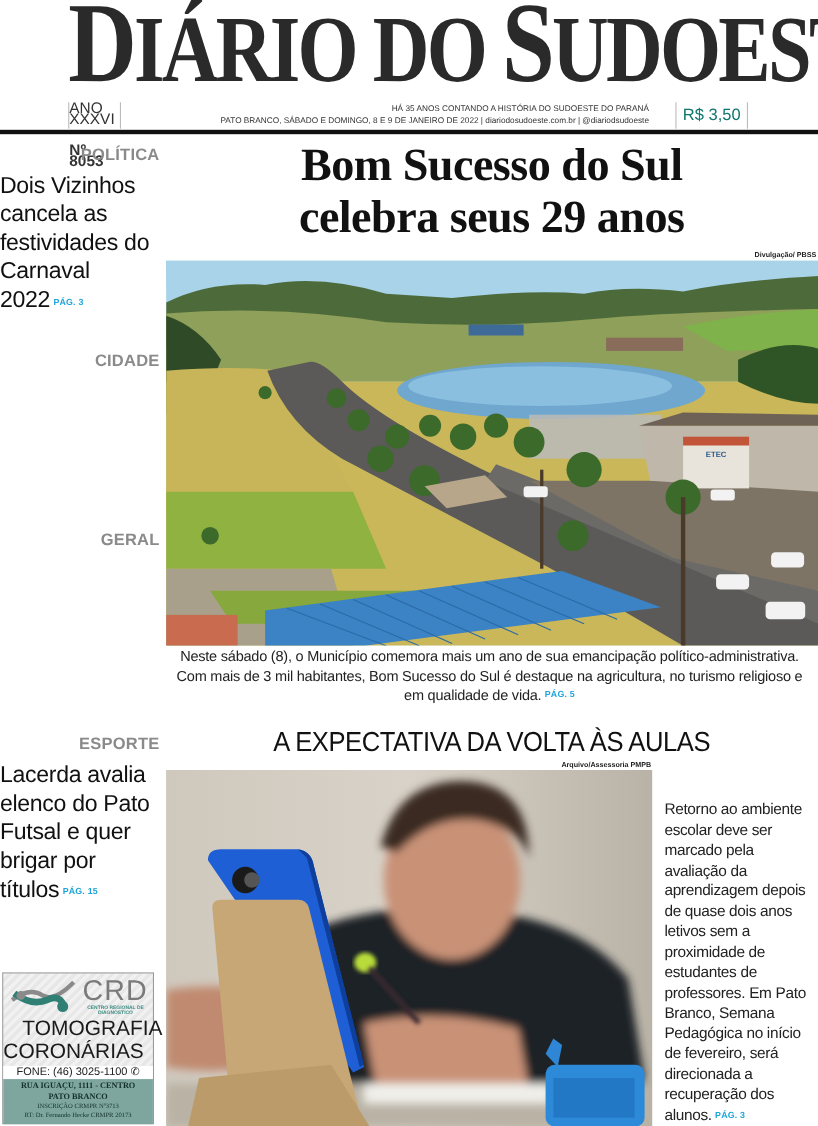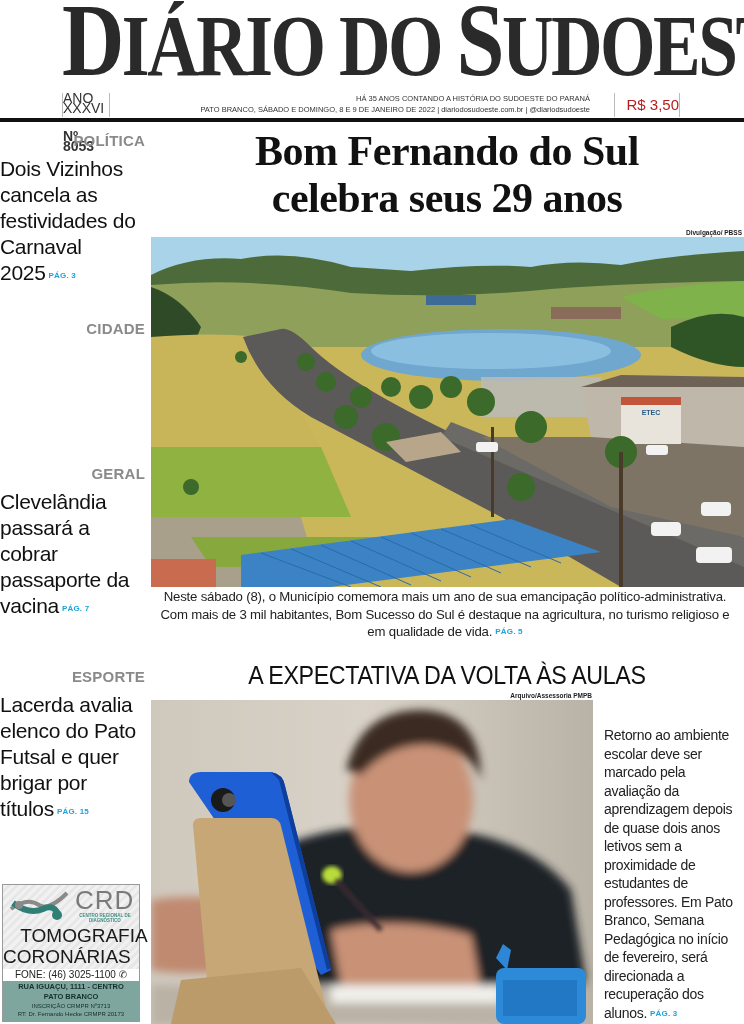--- a/index.html
+++ b/index.html
@@ -22,21 +22,21 @@
   }
   .mast-edition .num { font-weight: bold; display: block; margin-top: 18px; }
   .mast-tagline {
     position: absolute; left: 150px; top: 93px; width: 440px; text-align: right;
     font-size: 7.5px; line-height: 11px; color: #333; text-transform: uppercase;
   }
   .mast-tagline .line2 { text-transform: none; }
   .mast-price {
     position: absolute; left: 614px; top: 93px; width: 66px; height: 24px;
     border-left: 1px solid #bbb; border-right: 1px solid #bbb;
-    text-align: right; font-size: 15px; line-height: 24px; color: #b91c1c;
+    text-align: center; font-size: 15px; line-height: 24px; color: #0f766e;
   }
   .mast-rule { position: absolute; left: 0; top: 118px; width: 744px; height: 4px; background: #111; }
 
   
   .sidebar { position: absolute; left: 0; top: 128px; width: 145px; }
   .side-story { position: absolute; left: 0; width: 145px; }
   .side-cat { font-size: 15px; font-weight: bold; color: #8a8a8a; letter-spacing: 0.2px; line-height: 18px; text-align: right; }
   .side-head { font-size: 21px; line-height: 26px; color: #111; margin-top: 6px; letter-spacing: -0.3px; }
   .pag { font-size: 8px; font-weight: bold; color: #1ba4d9; margin-left: 3px; vertical-align: 2px; letter-spacing: 0.2px; }
 
@@ -45,21 +45,21 @@
     position: absolute; left: 2px; top: 884px; width: 138px; height: 138px;
     border: 1px solid #999;
     background: repeating-linear-gradient(135deg, #f1f1f1 0 3px, #e7e7e7 3px 6px);
   }
   .ad-logo { position: absolute; left: 6px; top: 4px; width: 60px; height: 34px; }
   .ad-crd { position: absolute; left: 72px; top: 0px; font-size: 26px; color: #7a7a7a; letter-spacing: 1px; line-height: 30px; }
   .ad-sub { position: absolute; left: 74px; top: 28px; font-size: 4.5px; line-height: 5px; color: #3e8d84; font-weight: bold; text-align: center; width: 56px; }
   .ad-t1 { position: absolute; left: 0; top: 40px; width: 162px; text-align: center; font-size: 19px; line-height: 22px; color: #1a1a1a; }
   .ad-t2 { position: absolute; left: 0; top: 61px; width: 111px; text-align: center; font-size: 19px; line-height: 22px; color: #1a1a1a; }
   .ad-phone { position: absolute; left: 0; top: 84px; width: 136px; height: 12px; background: #fff; text-align: center; font-size: 10px; line-height: 12px; color: #222; }
-  .ad-foot { position: absolute; left: 0; top: 96px; width: 136px; height: 41px; background: #7ea69f; text-align: center; color: #14302b; }
+  .ad-foot { position: absolute; left: 0; top: 96px; width: 136px; height: 41px; background: #7ea69f; text-align: center; color: #14302b; font-family: Liberation Serif, serif; }
   .ad-foot .l1 { font-size: 7.5px; line-height: 10px; font-weight: bold; margin-top: 1px; }
   .ad-foot .l2 { font-size: 7.5px; line-height: 10px; font-weight: bold; }
   .ad-foot .l3 { font-size: 6px; line-height: 8px; }
   .ad-foot .l4 { font-size: 6px; line-height: 8px; }
 
   
   .main-headline {
     position: absolute; left: 150px; top: 128px; width: 594px; text-align: center;
     font-family: "Liberation Serif", serif; font-weight: bold; color: #111;
     font-size: 42px; line-height: 47px; letter-spacing: -0.5px;
@@ -99,28 +99,27 @@
     <div>HÁ 35 ANOS CONTANDO A HISTÓRIA DO SUDOESTE DO PARANÁ</div>
     <div class="line2">PATO BRANCO, SÁBADO E DOMINGO, 8 E 9 DE JANEIRO DE 2022 | diariodosudoeste.com.br | @diariodsudoeste</div>
   </div>
   <div class="mast-price">R$ 3,50</div>
   <div class="mast-rule"></div>
 </header>
 
 <aside class="sidebar">
   <div class="side-story" style="top:4px">
     <div class="side-cat">POLÍTICA</div>
-    <div class="side-head"><span>Dois Vizinhos cancela as festividades do Carnaval 2025</span><span class="pag">PÁG. 3</span></div>
+    <div class="side-head"><span>Dois Vizinhos cancela as festividades do Carnaval 2022</span><span class="pag">PÁG. 3</span></div>
   </div>
   <div class="side-story" style="top:192px">
     <div class="side-cat">CIDADE</div>
   </div>
-  <div class="side-story" style="top:337px">
+  <div class="side-story" style="top:354px">
     <div class="side-cat">GERAL</div>
-    <div class="side-head"><span>Clevelândia passará a cobrar passaporte da vacina</span><span class="pag">PÁG. 7</span></div>
   </div>
   <div class="side-story" style="top:540px">
     <div class="side-cat">ESPORTE</div>
     <div class="side-head"><span>Lacerda avalia elenco do Pato Futsal e quer brigar por títulos</span><span class="pag">PÁG. 15</span></div>
   </div>
 </aside>
 
 <div class="ad">
   <svg class="ad-logo" viewBox="0 0 60 34">
     <path d="M2 20 Q18 8 30 16 Q40 22 58 4" stroke="#8a8a8a" stroke-width="4" fill="none"></path>
@@ -135,21 +134,21 @@
   <div class="ad-phone">FONE: (46) 3025-1100 ✆</div>
   <div class="ad-foot">
     <div class="l1">RUA IGUAÇU, 1111 - CENTRO</div>
     <div class="l2">PATO BRANCO</div>
     <div class="l3">INSCRIÇÃO CRMPR Nº3713</div>
     <div class="l4">RT: Dr. Fernando Hecke CRMPR 20173</div>
   </div>
 </div>
 
 <div class="main-headline">
-  <div>Bom Fernando do Sul</div>
+  <div>Bom Sucesso do Sul</div>
   <div>celebra seus 29 anos</div>
 </div>
 <div class="credit" style="left:600px; top:229px; width:142px;">Divulgação/ PBSS</div>
 
 <div class="photo1" title="Vista aérea de parque com lago, palmeiras, estrada e prédio ETEC">
   <svg width="593" height="350" viewBox="0 0 593 350">
 
     <rect x="0" y="0" width="593" height="40" fill="#a9d3e8"></rect>
 
     <path d="M0 38 Q40 18 90 22 Q140 12 200 30 L260 34 Q330 26 380 30 Q420 22 470 28 Q520 18 593 14 L593 80 L0 80 Z" fill="#4d6b3a"></path>

